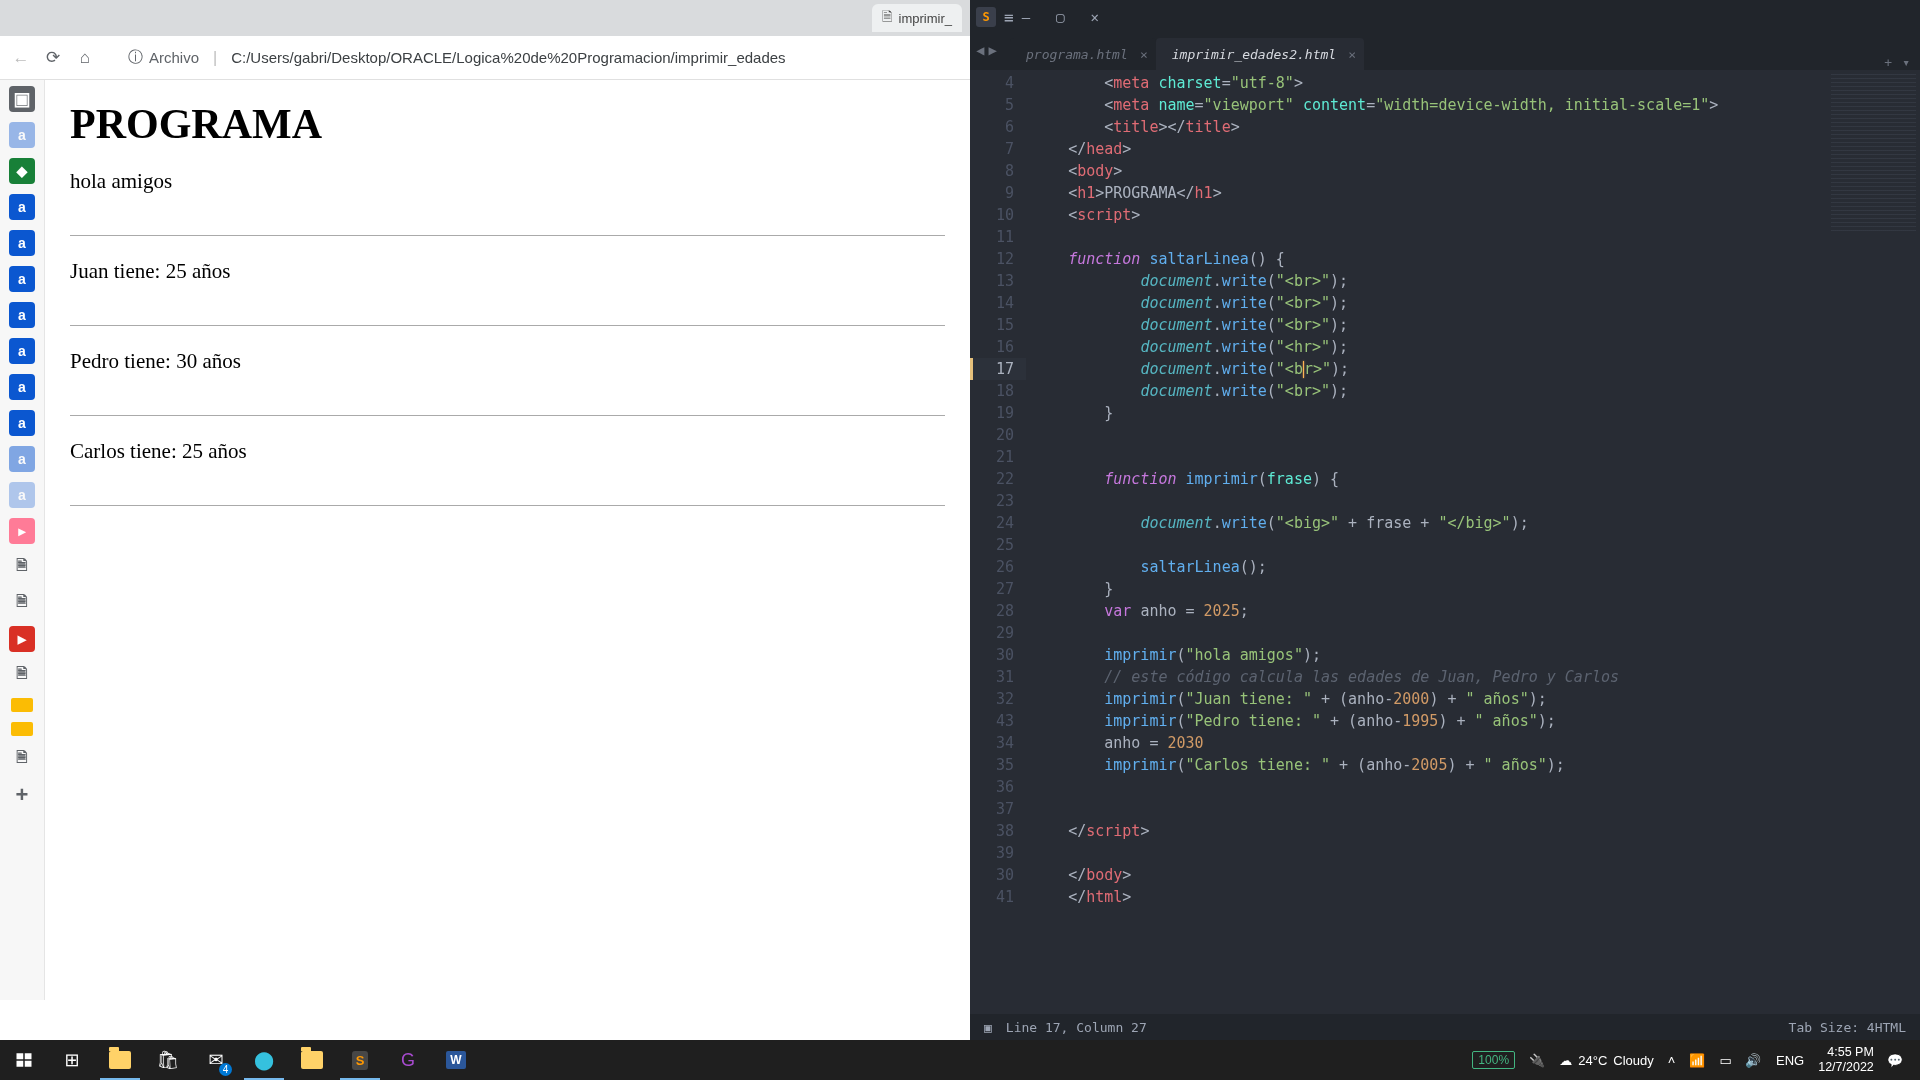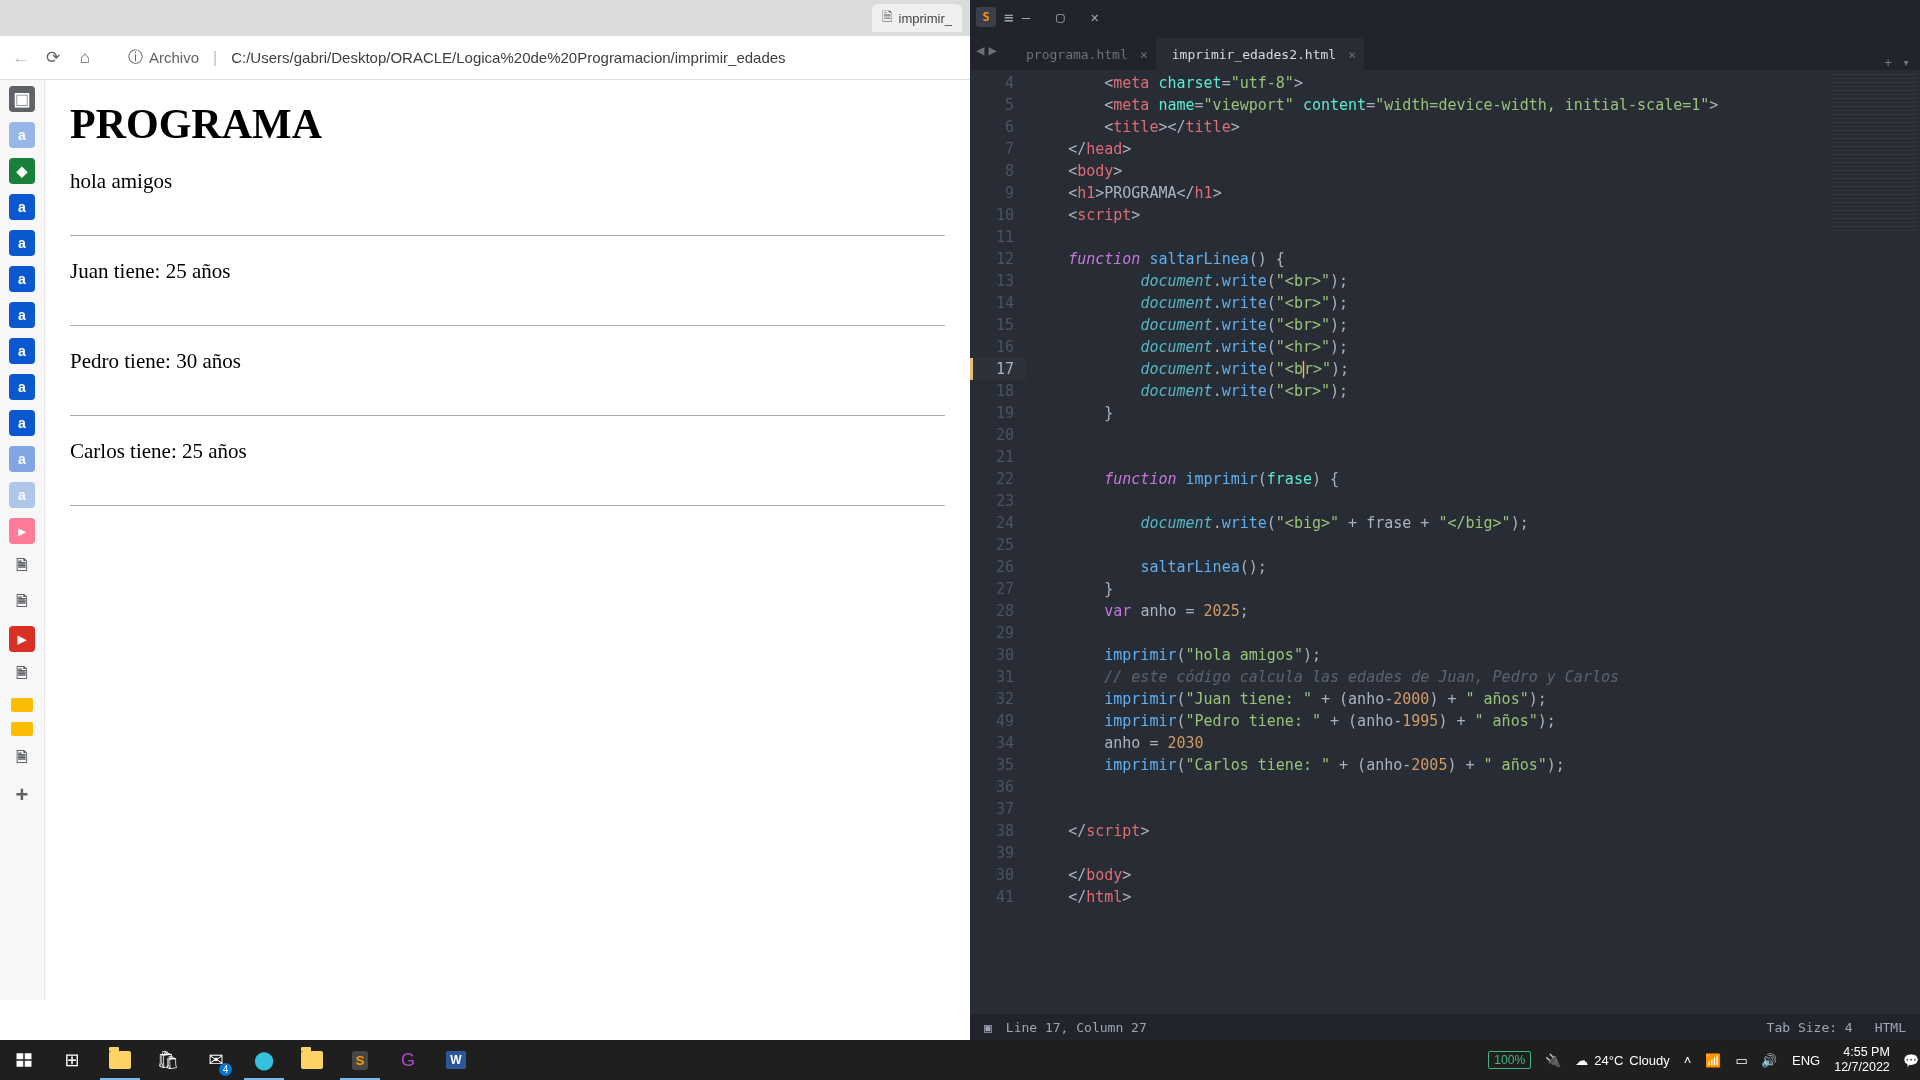--- a/index.html
+++ b/index.html
@@ -33,21 +33,21 @@
 
 
 .sublime { position: absolute; left: 970px; top: 0; width: 950px; height: 1040px; background: #282c34; color: #abb2bf; display: flex; flex-direction: column; font-family: Consolas, monospace; }
 .st-titlebar { height: 34px; background: #21252b; display: flex; align-items: center; padding: 0 6px; font-size: 13px; color: #9da5b4; gap: 8px; }
 .st-logo { width: 20px; height: 20px; background: #3a3f4b; border-radius: 3px; display: flex; align-items: center; justify-content: center; color: #ff9800; font-weight: bold; font-size: 12px; }
 .st-menu-icon { color: #9da5b4; font-size: 16px; }
 .st-title { flex: 1; overflow: hidden; white-space: nowrap; text-overflow: ellipsis; }
 .st-winbtns { display: flex; gap: 26px; margin-right: 10px; color: #9da5b4; font-size: 14px; }
 .st-tabs { height: 36px; background: #21252b; display: flex; align-items: flex-end; padding-left: 40px; position: relative; }
 .st-nav-arrows { position: absolute; left: 6px; top: 8px; display: flex; gap: 4px; color: #6b717d; font-size: 14px; }
-.st-tab { height: 32px; padding: 0 28px 0 16px; display: flex; align-items: center; font-size: 13px; border-radius: 4px 4px 0 0; position: relative; }
+.st-tab { height: 32px; padding: 0 28px 0 16px; display: flex; align-items: center; font-size: 13px; border-radius: 4px 4px 0 0; position: relative; font-style: italic; }
 .st-tab.inactive { background: #21252b; color: #6b717d; }
 .st-tab.active { background: #282c34; color: #d7dae0; text-align: center; }
 .st-tab .close { position: absolute; right: 8px; font-size: 13px; color: #6b717d; }
 .st-tabs-right { margin-left: auto; padding-right: 10px; color: #6b717d; display: flex; gap: 10px; font-size: 13px; }
 .editor { flex: 1; display: flex; position: relative; font-size: 15px; line-height: 22px; }
 .gutter { width: 56px; background: #282c34; color: #4b5263; text-align: right; padding: 2px 12px 0 0; user-select: none; }
 .gutter .curline { color: #abb2bf; background: #2c313a; margin-right: -12px; padding-right: 12px; position: relative; }
 .gutter .curline::before { content: ""; position: absolute; left: 0; top: 0; bottom: 0; width: 3px; background: #e5c07b; }
 .code { flex: 1; padding: 2px 0 0 6px; white-space: pre; position: relative; }
 .minimap { width: 95px; background: #282c34; position: relative; }
@@ -57,28 +57,28 @@
 .tag-red { color: #e06c75; }
 .attr-orange { color: #5eead4; }
 .fn-blue { color: #61afef; }
 .var-teal { color: #56b6c2; font-style: italic; }
 .str { color: #98c379; }
 .num { color: #d19a66; }
 .pun { color: #abb2bf; }
 .cmt { color: #5c6370; font-style: italic; }
 .cursor { display: inline-block; width: 1px; height: 17px; background: #ffb454; vertical-align: middle; box-shadow: 0 0 2px #ffb454; }
 .statusbar { height: 26px; background: #21252b; display: flex; align-items: center; padding: 0 14px; font-size: 13px; color: #9da5b4; gap: 14px; }
-.statusbar .right { margin-left: auto; display: flex; gap: 22px; }
+.statusbar .right { margin-left: auto; display: flex; }
 
 
 .taskbar { position: absolute; left: 0; bottom: 0; width: 1920px; height: 40px; background: #1f1f1f; display: flex; align-items: center; }
 .tb-left { display: flex; align-items: center; height: 100%; }
 .tb-btn { width: 48px; height: 40px; display: flex; align-items: center; justify-content: center; color: #fff; font-size: 18px; position: relative; }
 .tb-btn.active::after { content: ""; position: absolute; bottom: 0; left: 4px; right: 4px; height: 2px; background: #76b9ed; }
-.tb-right { margin-left: auto; display: flex; align-items: center; gap: 14px; padding-right: 0; color: #fff; font-size: 13px; }
+.tb-right { margin-left: auto; display: flex; align-items: center; gap: 14px; padding-right: 16px; color: #fff; font-size: 13px; }
 .weather { display: flex; align-items: center; gap: 6px; }
 .battery { border: 1px solid #43b581; color: #43b581; padding: 1px 5px; font-size: 12px; border-radius: 2px; }
 .clock { text-align: right; line-height: 15px; font-size: 12.5px; }
 .tb-icon-explorer { width: 22px; height: 18px; background: #ffd268; border-radius: 2px; position: relative; }
 .tb-icon-explorer::before { content: ""; position: absolute; top: -4px; left: 0; width: 10px; height: 4px; background: #ffd268; border-radius: 1px 1px 0 0; }
 .svg-icon { width: 18px; height: 18px; }
 </style>
 </head>
 <body>
 
@@ -194,21 +194,21 @@
         <div>23</div>
         <div>24</div>
         <div>25</div>
         <div>26</div>
         <div>27</div>
         <div>28</div>
         <div>29</div>
         <div>30</div>
         <div>31</div>
         <div>32</div>
-        <div>49</div>
+        <div>43</div>
         <div>34</div>
         <div>35</div>
         <div>36</div>
         <div>37</div>
         <div>38</div>
         <div>39</div>
         <div>30</div>
         <div>41</div>
       </div>
     <div class="code" id="code"><div>        <span class="pun">&lt;</span><span class="tag-red">meta</span> <span class="attr-orange">charset</span><span class="pun">=</span><span class="str">"utf-8"</span><span class="pun">&gt;</span></div><div>        <span class="pun">&lt;</span><span class="tag-red">meta</span> <span class="attr-orange">name</span><span class="pun">=</span><span class="str">"viewport"</span> <span class="attr-orange">content</span><span class="pun">=</span><span class="str">"width=device-width, initial-scale=1"</span><span class="pun">&gt;</span></div><div>        <span class="pun">&lt;</span><span class="tag-red">title</span><span class="pun">&gt;&lt;/</span><span class="tag-red">title</span><span class="pun">&gt;</span></div><div>    <span class="pun">&lt;/</span><span class="tag-red">head</span><span class="pun">&gt;</span></div><div>    <span class="pun">&lt;</span><span class="tag-red">body</span><span class="pun">&gt;</span></div><div>    <span class="pun">&lt;</span><span class="tag-red">h1</span><span class="pun">&gt;</span><span class="pun">PROGRAMA</span><span class="pun">&lt;/</span><span class="tag-red">h1</span><span class="pun">&gt;</span></div><div>    <span class="pun">&lt;</span><span class="tag-red">script</span><span class="pun">&gt;</span></div><div>&nbsp;</div><div>    <span class="kw">function</span> <span class="fn-blue">saltarLinea</span><span class="pun">() {</span></div><div>            <span class="var-teal">document</span><span class="pun">.</span><span class="fn-blue">write</span><span class="pun">(</span><span class="str">"&lt;br&gt;"</span><span class="pun">);</span></div><div>            <span class="var-teal">document</span><span class="pun">.</span><span class="fn-blue">write</span><span class="pun">(</span><span class="str">"&lt;br&gt;"</span><span class="pun">);</span></div><div>            <span class="var-teal">document</span><span class="pun">.</span><span class="fn-blue">write</span><span class="pun">(</span><span class="str">"&lt;br&gt;"</span><span class="pun">);</span></div><div>            <span class="var-teal">document</span><span class="pun">.</span><span class="fn-blue">write</span><span class="pun">(</span><span class="str">"&lt;hr&gt;"</span><span class="pun">);</span></div><div>            <span class="var-teal">document</span><span class="pun">.</span><span class="fn-blue">write</span><span class="pun">(</span><span class="str">"&lt;b</span><span class="cursor"></span><span class="str">r&gt;"</span><span class="pun">);</span></div><div>            <span class="var-teal">document</span><span class="pun">.</span><span class="fn-blue">write</span><span class="pun">(</span><span class="str">"&lt;br&gt;"</span><span class="pun">);</span></div><div>        <span class="pun">}</span></div><div>&nbsp;</div><div>&nbsp;</div><div>        <span class="kw">function</span> <span class="fn-blue">imprimir</span><span class="pun">(</span><span class="attr-orange">frase</span><span class="pun">) {</span></div><div>&nbsp;</div><div>            <span class="var-teal">document</span><span class="pun">.</span><span class="fn-blue">write</span><span class="pun">(</span><span class="str">"&lt;big&gt;"</span> <span class="pun">+</span> <span class="pun">frase</span> <span class="pun">+</span> <span class="str">"&lt;/big&gt;"</span><span class="pun">);</span></div><div>&nbsp;</div><div>            <span class="fn-blue">saltarLinea</span><span class="pun">();</span></div><div>        <span class="pun">}</span></div><div>        <span class="kw2">var</span> <span class="pun">anho</span> <span class="pun">=</span> <span class="num">2025</span><span class="pun">;</span></div><div>&nbsp;</div><div>        <span class="fn-blue">imprimir</span><span class="pun">(</span><span class="str">"hola amigos"</span><span class="pun">);</span></div><div>        <span class="cmt">// este código calcula las edades de Juan, Pedro y Carlos</span></div><div>        <span class="fn-blue">imprimir</span><span class="pun">(</span><span class="str">"Juan tiene: "</span> <span class="pun">+ (anho-</span><span class="num">2000</span><span class="pun">) +</span> <span class="str">" años"</span><span class="pun">);</span></div><div>        <span class="fn-blue">imprimir</span><span class="pun">(</span><span class="str">"Pedro tiene: "</span> <span class="pun">+ (anho-</span><span class="num">1995</span><span class="pun">) +</span> <span class="str">" años"</span><span class="pun">);</span></div><div>        <span class="pun">anho =</span> <span class="num">2030</span></div><div>        <span class="fn-blue">imprimir</span><span class="pun">(</span><span class="str">"Carlos tiene: "</span> <span class="pun">+ (anho-</span><span class="num">2005</span><span class="pun">) +</span> <span class="str">" años"</span><span class="pun">);</span></div><div>&nbsp;</div><div>&nbsp;</div><div>    <span class="pun">&lt;/</span><span class="tag-red">script</span><span class="pun">&gt;</span></div><div>&nbsp;</div><div>    <span class="pun">&lt;/</span><span class="tag-red">body</span><span class="pun">&gt;</span></div><div>    <span class="pun">&lt;/</span><span class="tag-red">html</span><span class="pun">&gt;</span></div></div>

